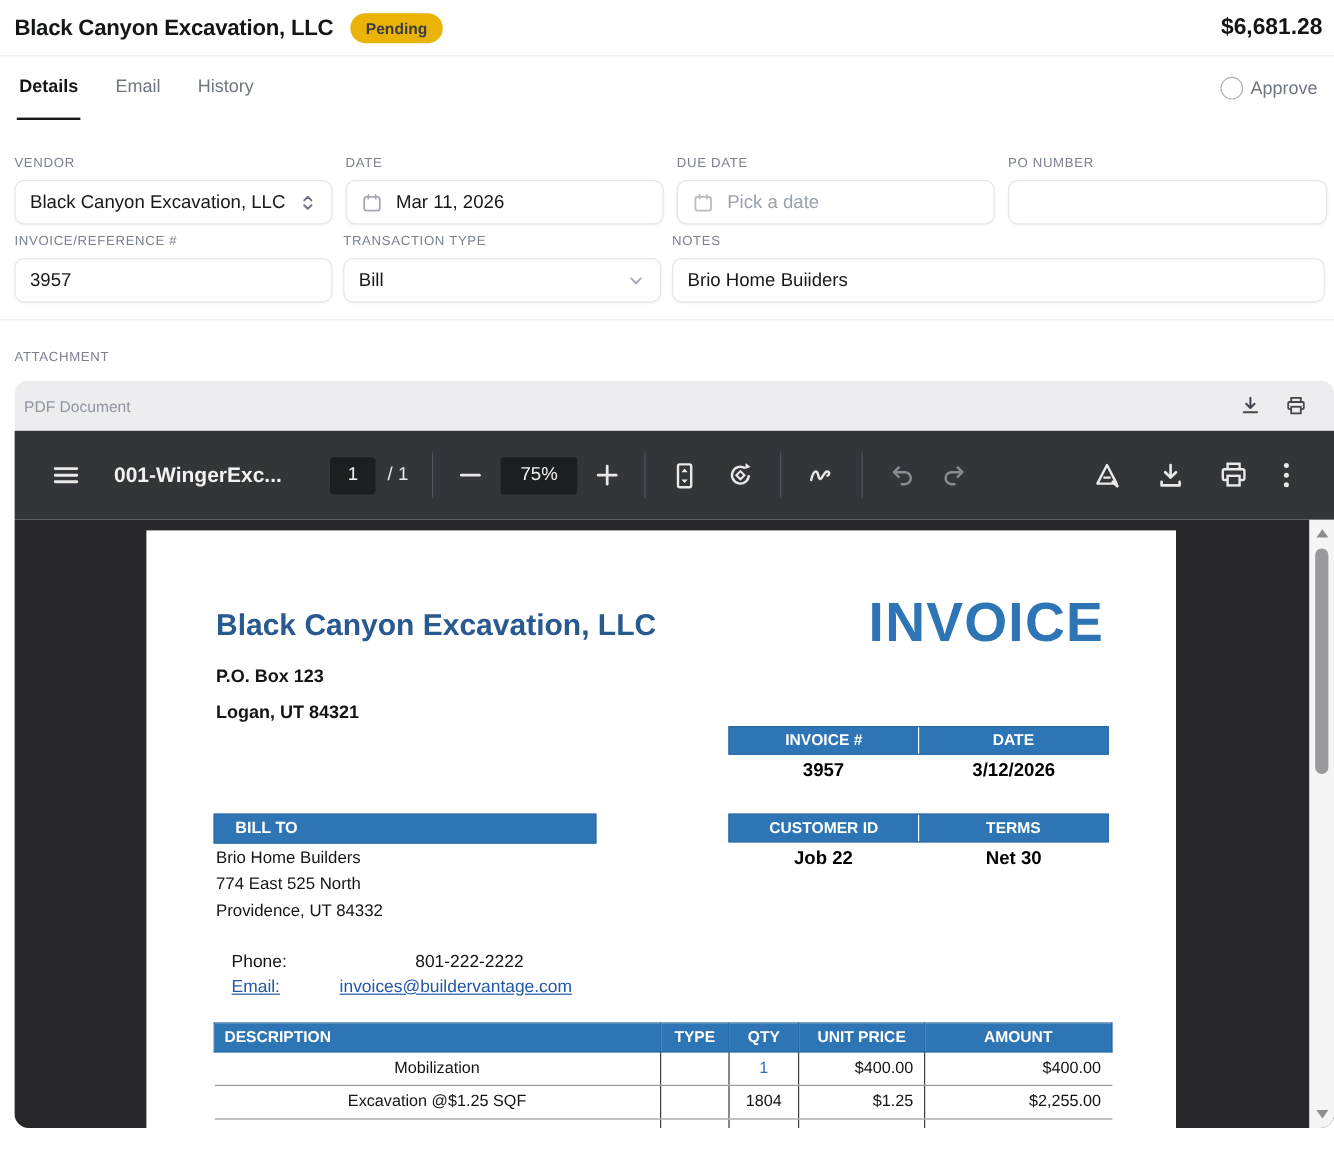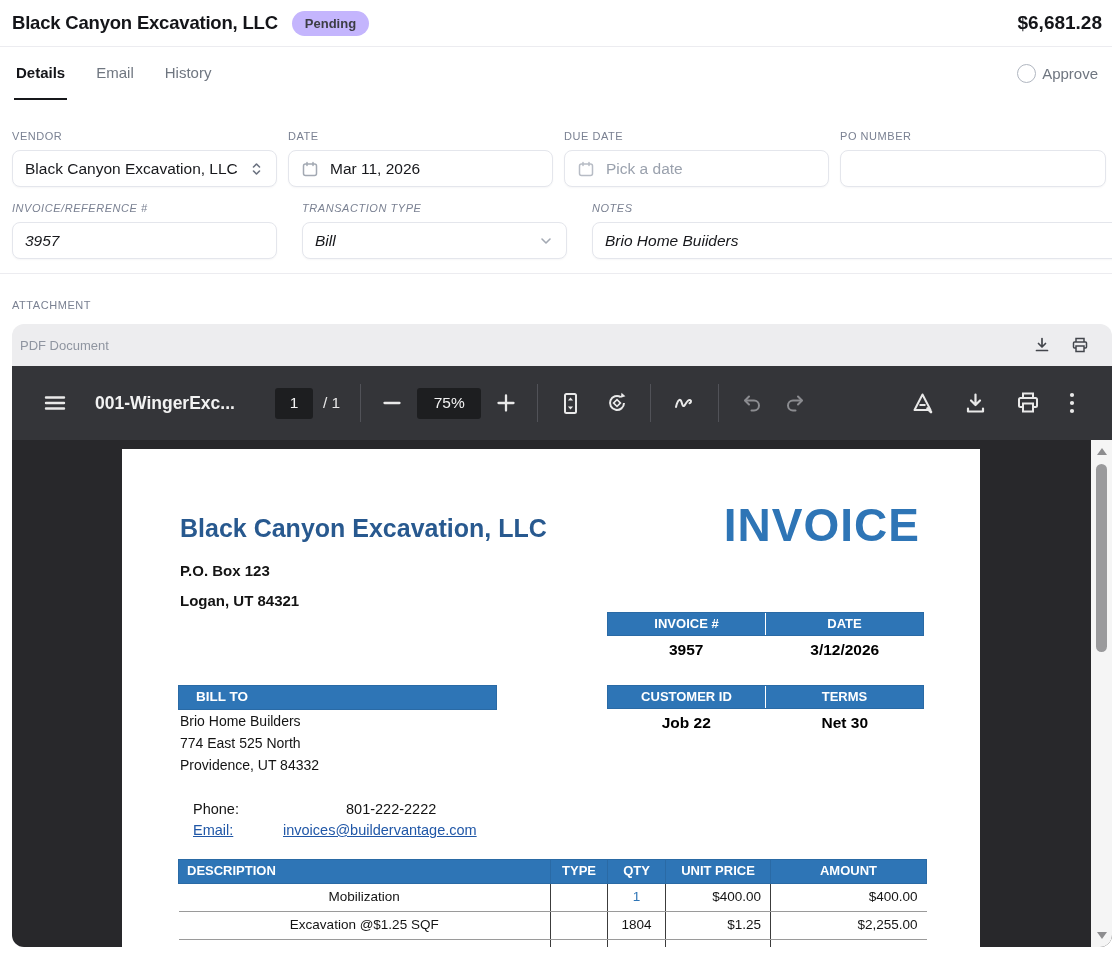--- a/index.html
+++ b/index.html
@@ -3,37 +3,37 @@
 <meta charset="utf-8">
 <style>
   * { margin:0; padding:0; box-sizing:border-box; }
   html,body { width:1112px; height:960px; background:#fff; overflow:hidden;
     font-family:"Liberation Sans", sans-serif; color:#15161a; }
 
   
   .app-header { height:47px; display:flex; align-items:center; padding:0 10px 0 12px;
     border-bottom:1px solid #ececf0; }
   .app-title { font-size:18.5px; font-weight:700; color:#141519; letter-spacing:-0.2px; }
-  .status-badge { margin-left:14px; background:#c4b5fd; color:#3c3d44; font-size:13px;
+  .status-badge { margin-left:14px; background:#eab308; color:#3c3d44; font-size:13px;
     font-weight:600; padding:5px 13px; border-radius:999px; }
   .amount { margin-left:auto; font-size:19px; font-weight:700; color:#141519; }
 
   
   .tab-bar { height:53px; display:flex; align-items:stretch; padding:0 12px 0 14px; }
   .tab { display:flex; align-items:center; margin-right:27px; font-size:15px; color:#6f7680;
     border-bottom:2px solid transparent; cursor:pointer; padding:0 2px; }
   .tab.active { color:#141519; font-weight:600; border-bottom-color:#17181b; }
   .approve-group { margin-left:auto; display:flex; align-items:center; gap:6px; margin-right:2px; cursor:pointer; }
   .approve-circle { width:19px; height:19px; border:1.5px solid #b0b6c0; border-radius:50%; }
   .approve-label { font-size:15px; color:#6f7680; }
 
   
   .form-area { padding-left:12px; }
   .form-row1 { margin-top:30px; display:grid; grid-template-columns:265px 265px 265px 266px; gap:11px; }
-  .form-row2 { margin-top:15px; display:grid; grid-template-columns:265px 265px 544px; gap:25px;font-style:italic; }
+  .form-row2 { margin-top:8px; display:grid; grid-template-columns:265px 265px 544px; gap:9px; }
   .field-label { font-size:11px; font-weight:500; color:#7a8192; letter-spacing:0.05em;
     margin-bottom:8px; text-transform:uppercase; }
   .field { height:37px; border:1px solid #e4e6ec; border-radius:8px; background:#fff;
     display:flex; align-items:center; padding:0 12px; font-size:15.5px; color:#17181c;
     box-shadow:0 1px 2px rgba(16,24,40,0.04); }
   .field .placeholder { color:#9aa1ad; }
   .field .trail { margin-left:auto; display:flex; align-items:center; }
   .field .lead-icon { margin-right:11px; display:flex; align-items:center; }
 
   

